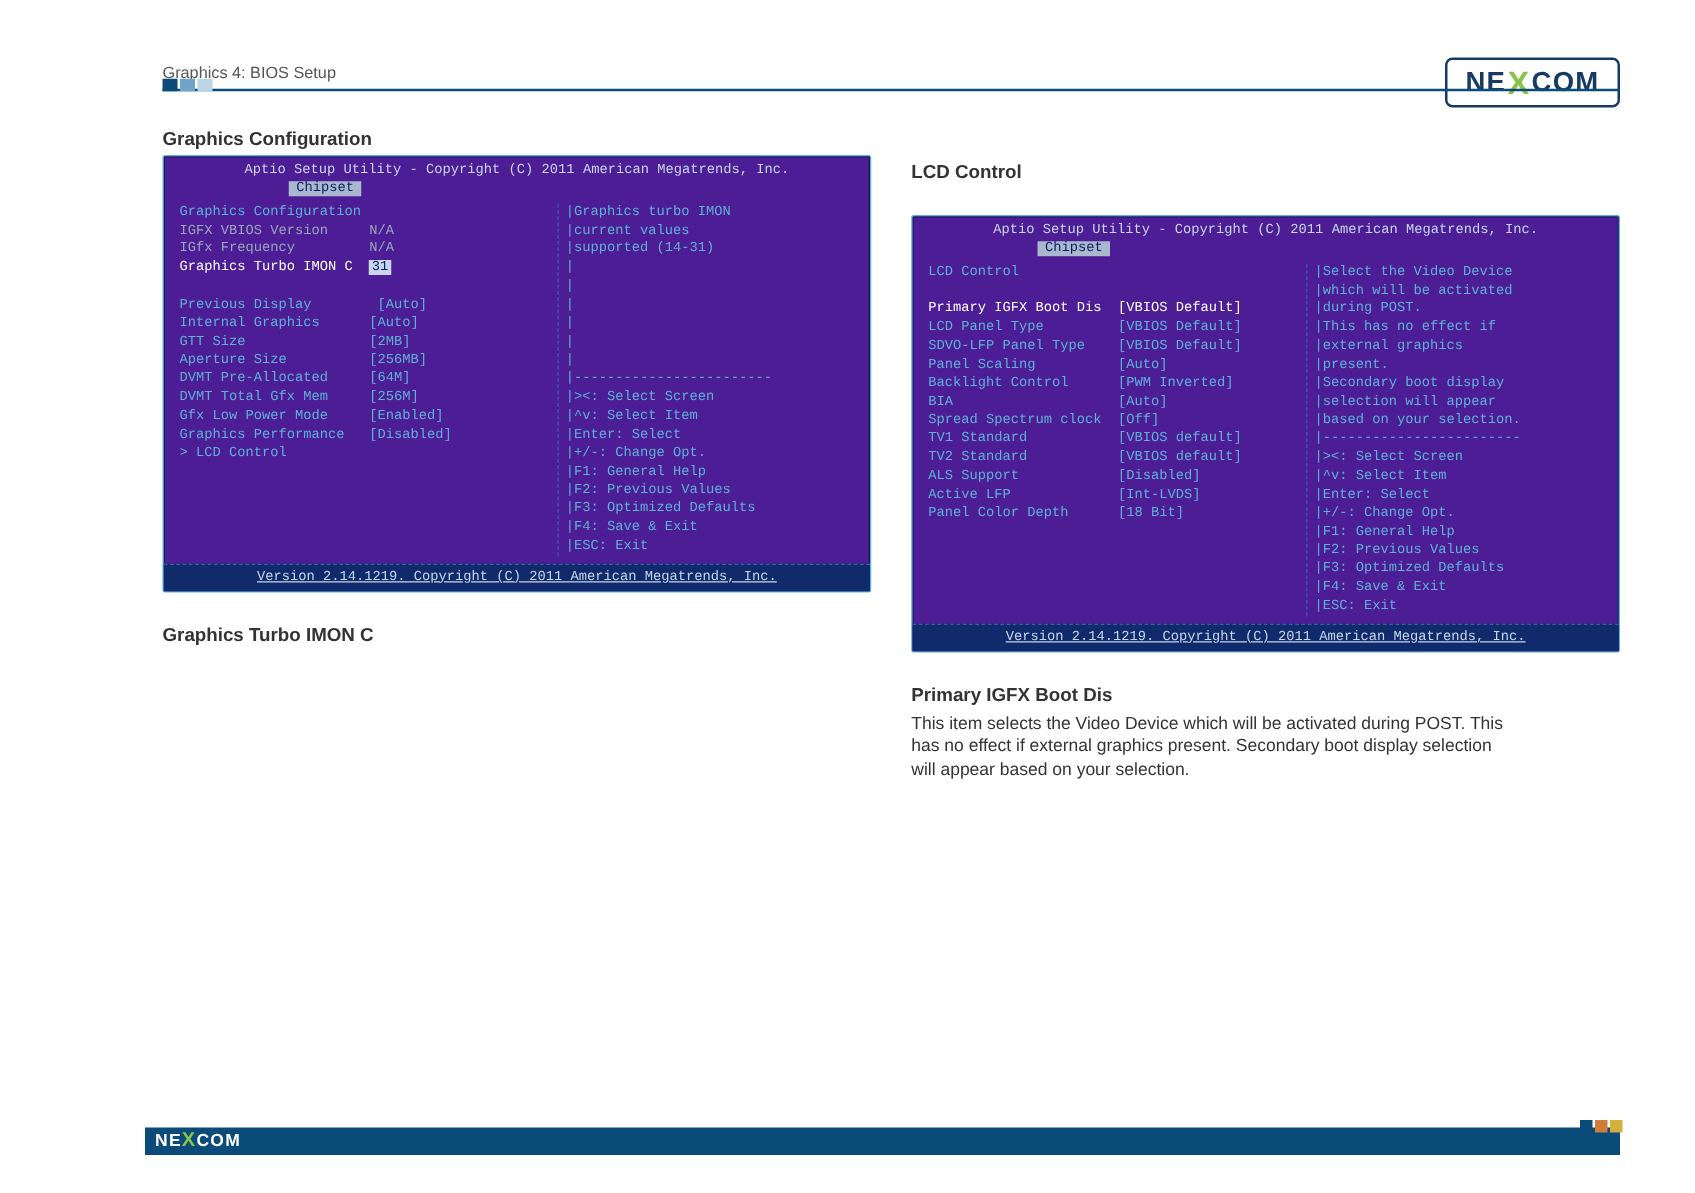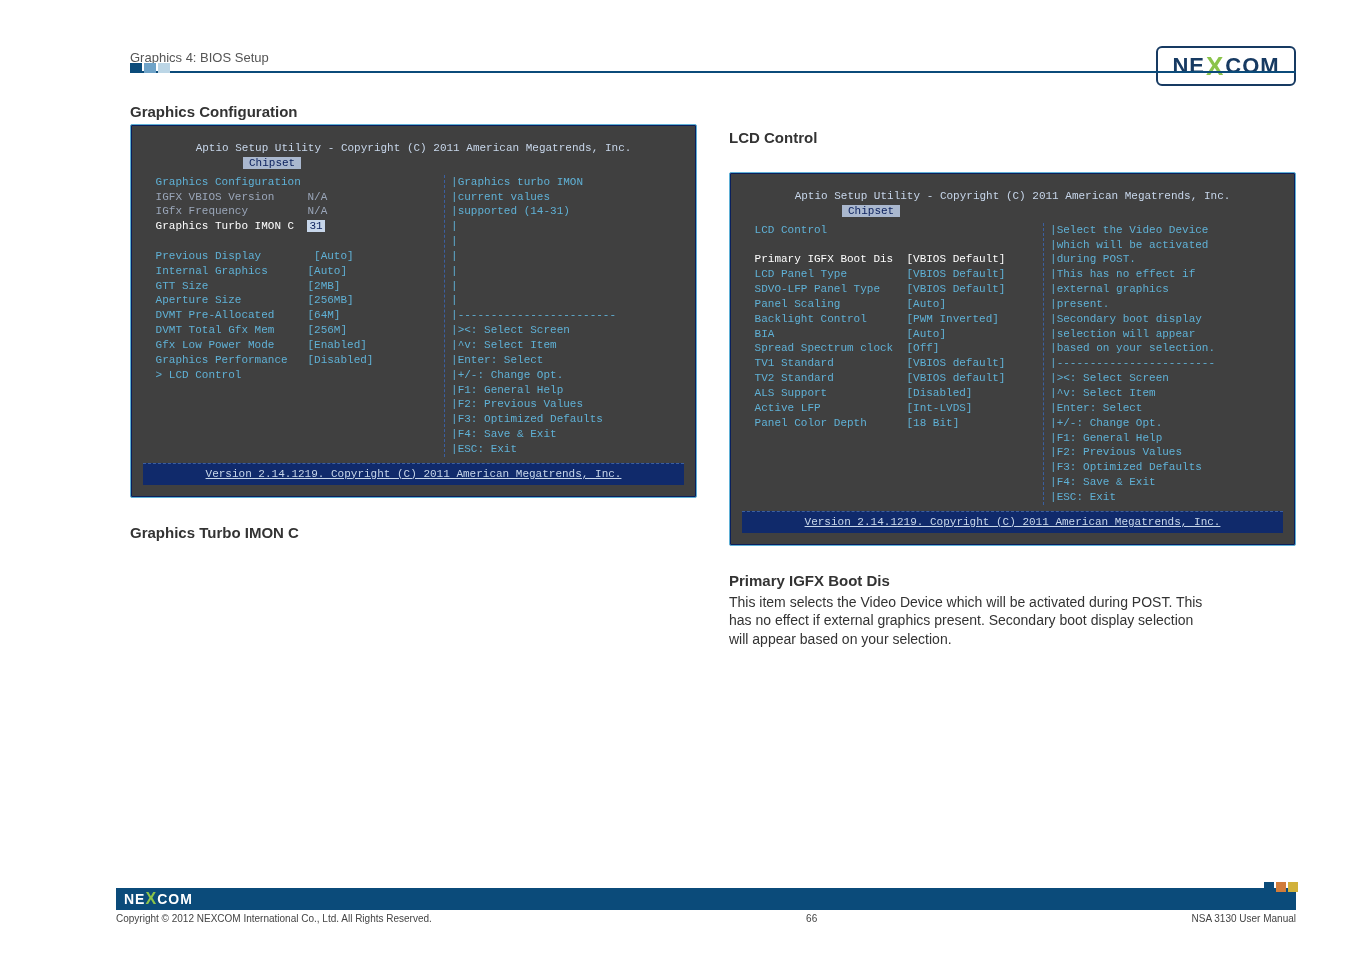--- a/index.html
+++ b/index.html
@@ -72,27 +72,27 @@
   .section-title {
     font-weight: bold;
     font-size: 15px;
     margin-bottom: 4px;
   }
   .section-desc {
     font-size: 14px;
     margin-bottom: 22px;
   }
   .bios-box {
-    background: #404040;
+    background: #4c1d95;
     border: 1px solid #5fb1d6;
     border-radius: 2px;
     font-family: "Courier New", monospace;
     font-size: 11px;
     color: #d8dde8;
-    padding: 12px;
+    padding: 0;
     line-height: 1.35;
     box-shadow: 0 0 0 1px #0a1f5c inset;
     margin-bottom: 26px;
   }
   .bios-top {
     text-align: center;
     color: #c7d6ea;
     padding-top: 4px;
   }
   .bios-tab-row { text-align: left; padding-left: 100px; margin-bottom: 2px; }
@@ -281,18 +281,13 @@
   <div class="footer-bar">
     <span class="footer-logo">
       <span>NE</span><span class="x">X</span><span>COM</span>
     </span>
     <div class="footer-corner">
       <span style="background:#0b4b7a"></span>
       <span style="background:#d17c3a"></span>
       <span style="background:#d1b13a"></span>
     </div>
   </div>
-  <div class="footer-sub">
-    <span>Copyright © 2012 NEXCOM International Co., Ltd. All Rights Reserved.</span>
-    <span>66</span>
-    <span>NSA 3130 User Manual</span>
-  </div>
 </div>
 
 </body></html>

